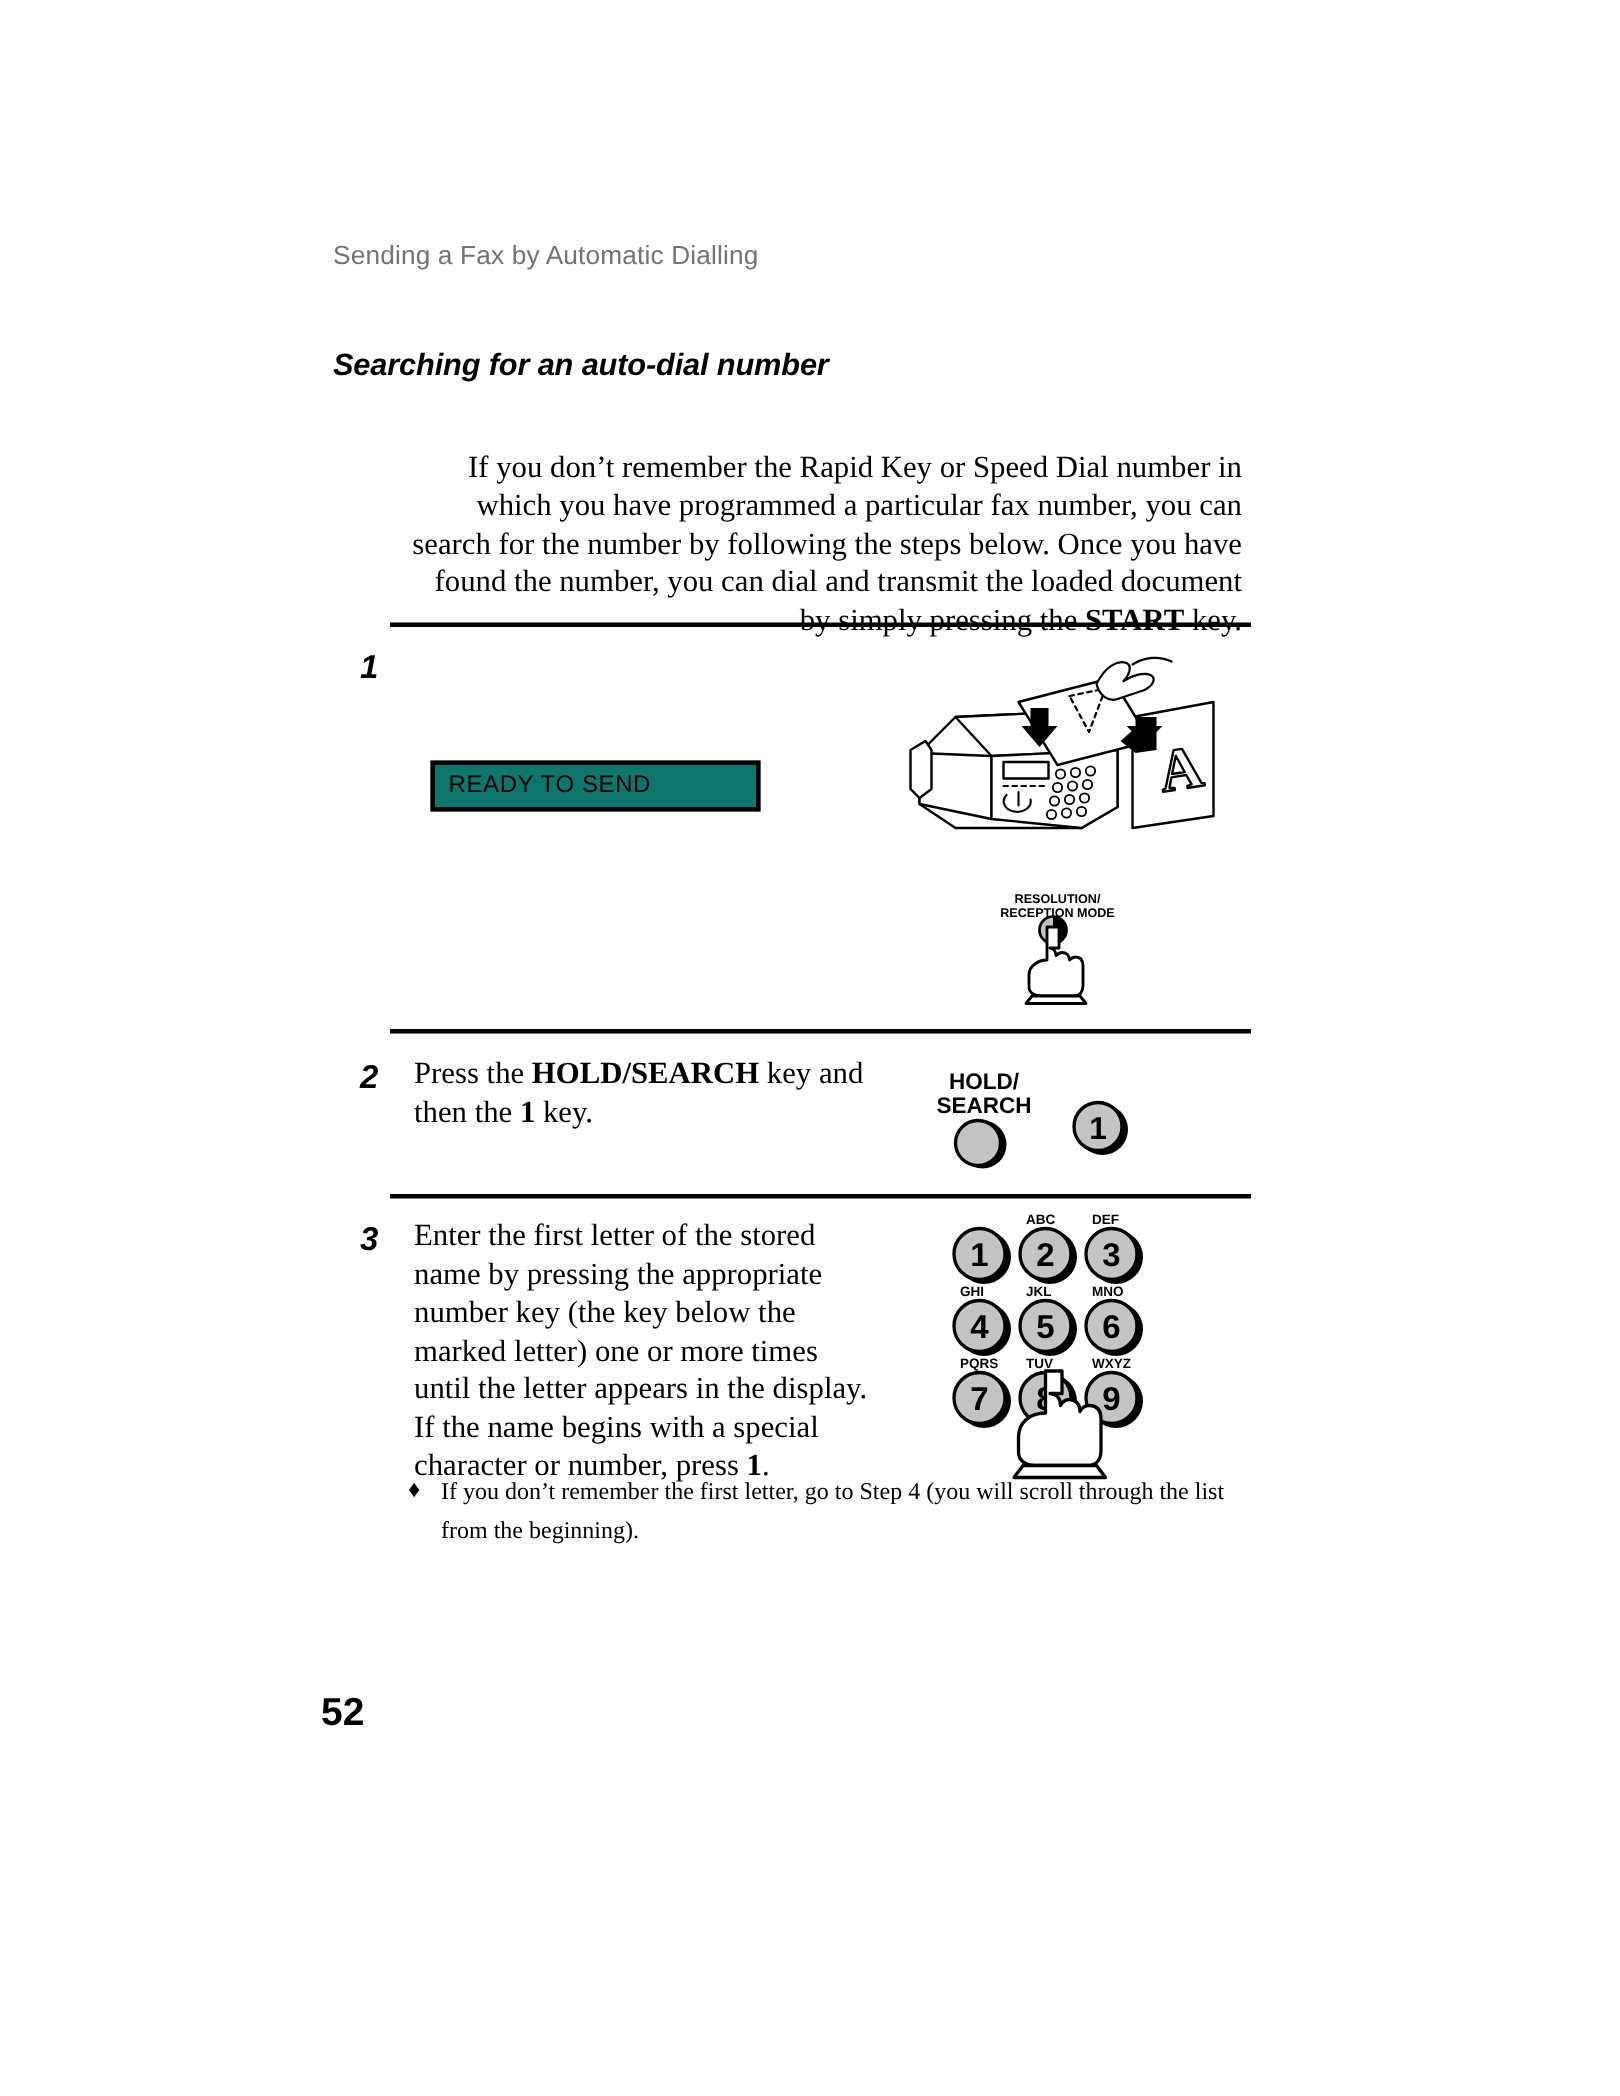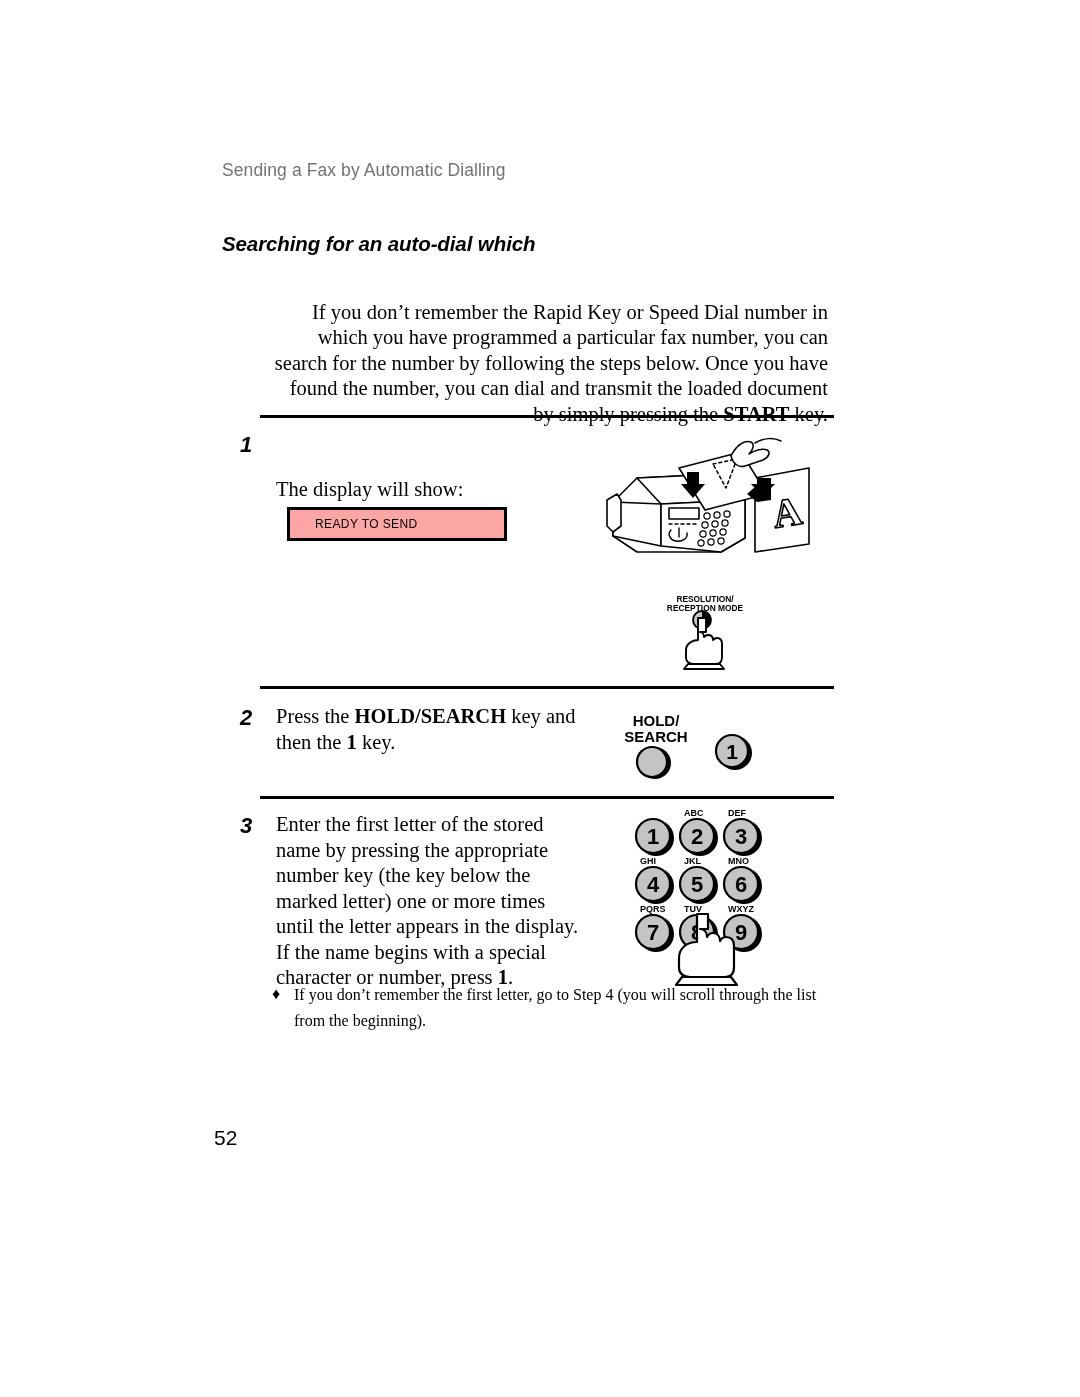--- a/index.html
+++ b/index.html
@@ -98,25 +98,25 @@
   .display-box {
     position: absolute;
     left: 287px;
     top: 507px;
     width: 220px;
     height: 34px;
     border: 3px solid #000;
     box-sizing: border-box;
     display: flex;
     align-items: center;
-    padding-left: 25px;
-    font-family: "Liberation Sans", sans-serif;
-    font-size: 12px;
+    padding-left: 9px;
+    font-family: "Liberation Sans", sans-serif;
+    font-size: 16px;
     letter-spacing: 0.4px;
-    background: #fca5a5;
+    background: #0f766e;
   }
 
   
   .dot-list {
     position: absolute;
     left: 282px;
     top: 557px;
     width: 300px;
     font-size: 20.5px;
     line-height: 25.5px;
@@ -155,22 +155,22 @@
     font-size: 16px;
   }
   .diamond-item b { font-weight: bold; }
 
   
   .page-number {
     position: absolute;
     left: 214px;
     top: 1126px;
     font-family: "Liberation Sans", sans-serif;
-    font-weight: normal;
-    font-size: 21px;
+    font-weight: bold;
+    font-size: 26px;
   }
 
   
   .illus-fax {
     position: absolute;
     left: 595px;
     top: 440px;
     width: 250px;
     height: 125px;
   }
@@ -202,30 +202,29 @@
     font-weight: bold;
   }
 </style>
 </head>
 <body>
 
 <div class="page">
 
   <div class="running-header">Sending a Fax by Automatic Dialling</div>
 
-  <div class="section-title">Searching for an auto-dial which</div>
+  <div class="section-title">Searching for an auto-dial number</div>
 
   <p class="intro"><span>If you don’t remember the Rapid Key or Speed Dial number in which you have programmed a particular fax number, you can search for the number by following the steps below. Once you have found the number, you can dial and transmit the loaded document by simply pressing the </span><b>START</b><span> key.</span></p>
 
   <div class="rule" id="rule-1"></div>
   <div class="rule" id="rule-2"></div>
   <div class="rule" id="rule-3"></div>
 
   <div class="step-num" id="step1-num">1</div>
-  <div class="step-body" id="step1-line2">The display will show:</div>
 
   <div class="display-box">
     <span>READY TO SEND</span>
   </div>
 
 
   <div class="illus-fax">
     <svg viewBox="0 0 250 125" width="250" height="125">
       <g fill="none" stroke="#000" stroke-width="1.6" stroke-linejoin="round" stroke-linecap="round">
 

